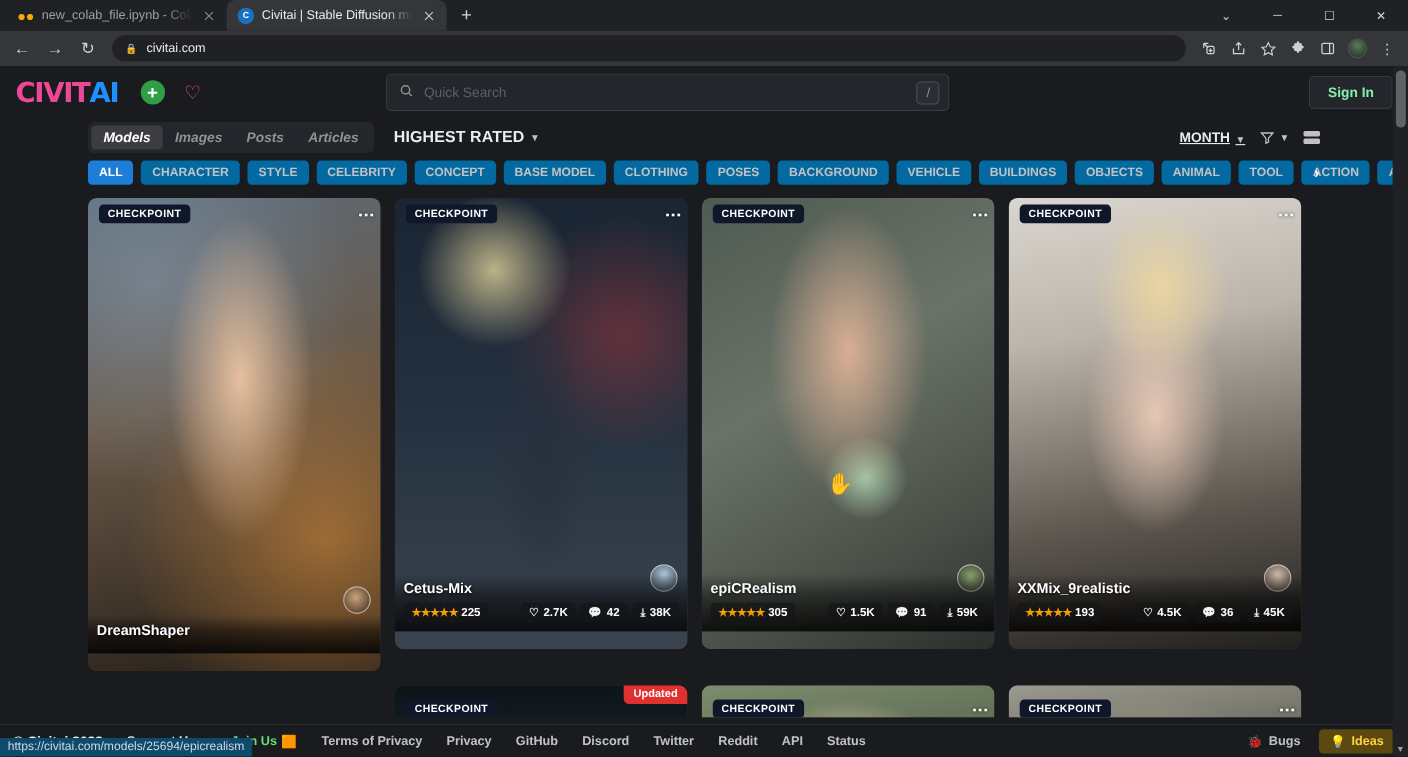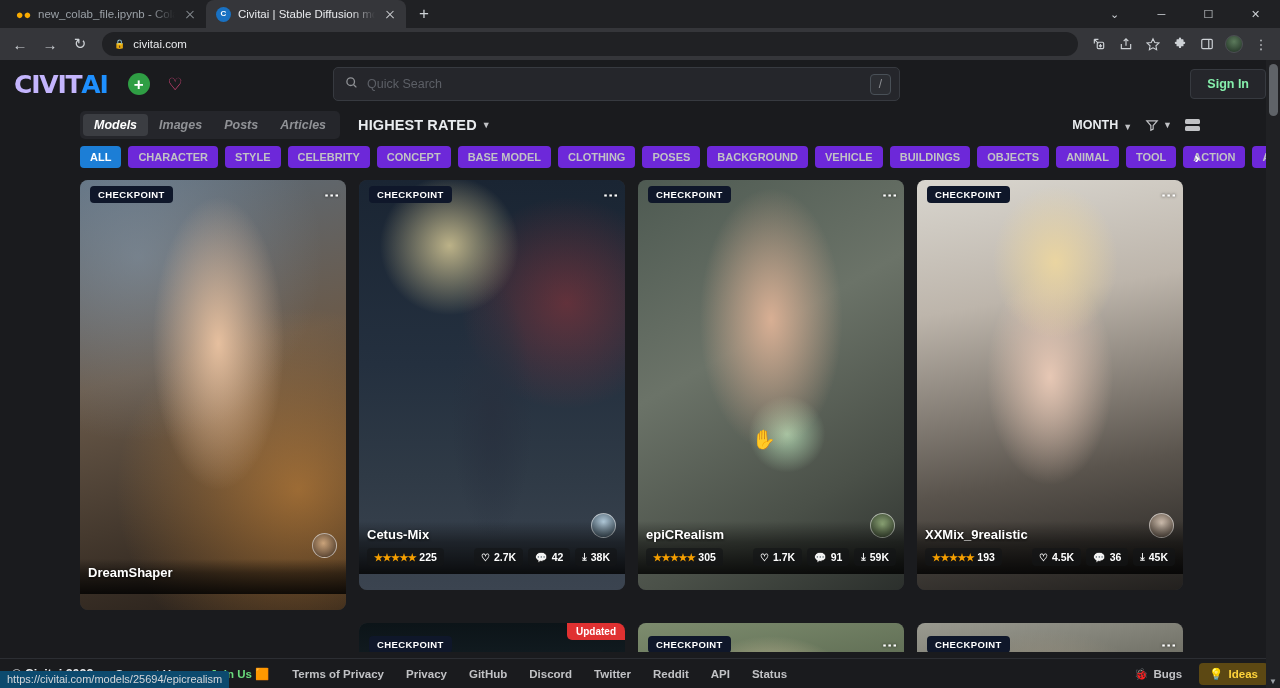--- a/index.html
+++ b/index.html
@@ -85,31 +85,31 @@
     position: relative; overflow: hidden;
   }
   .site-header {
     height: 48px; display: flex; align-items: center;
     padding: 0 14px; background: #1a1b1e; gap: 10px;
   }
   .logo {
     font-family: "DejaVu Sans", sans-serif; font-weight: 800; font-size: 25px;
     letter-spacing: -1.2px; display: flex; align-items: center;
   }
-  .logo .c1 { color: #c4b5fd; }
+  .logo .c1 { color: #ec4899; }
   .logo .c2 { color: #1e90ff; }
   .plus-badge {
     width: 22px; height: 22px; border-radius: 50%; background: #2f9e44;
     display: flex; align-items: center; justify-content: center;
     color: #fff; font-size: 17px; font-weight: bold; line-height: 1; margin-left: 10px;
   }
   .heart-badge { color: #e64980; font-size: 17px; margin-left: 8px; }
 
   .searchwrap {
-    width: 567px; height: 34px; margin: 0 auto; background: #25262b;
+    width: 512px; height: 34px; margin: 0 auto; background: #25262b;
     border: 1px solid #373a40; border-radius: 5px; display: flex;
     align-items: center; padding: 0 8px 0 11px; gap: 9px;
   }
   .search-ico { color: #909296; font-size: 13px; }
   .search-input {
     flex: 1; background: transparent; border: none; outline: none;
     color: #c1c2c5; font-size: 12.5px; font-family: "Liberation Sans", sans-serif;
   }
   .search-input::placeholder { color: #5c5f66; }
   .slash-key {
@@ -134,32 +134,32 @@
     border-radius: 4px; font-weight: 600; font-style: italic;
   }
   .seg-item.active { background: #3b3d42; color: #fff; }
   .sortlabel {
     margin-left: 18px; display: flex; align-items: center; gap: 5px;
     color: #e9ecef; font-size: 14.5px; font-weight: 700; letter-spacing: .1px; text-align: right;
   }
   .chev { font-size: 9px; color: #c1c2c5; }
   .nav-right { margin-left: auto; display: flex; align-items: center; gap: 13px; }
   .period { display: flex; align-items: flex-end; gap: 5px;
-    color: #e9ecef; font-size: 12.5px; font-weight: 700; }
+    color: #e9ecef; font-size: 12.5px; font-weight: 700; text-decoration: underline; }
   .filter-ico { display: flex; align-items: center; gap: 4px; color: #c1c2c5; font-size: 13px; }
   .layout-ico { display: flex; flex-direction: column; gap: 2px; }
   .layout-ico span { display: block; width: 15px; height: 5px;
     background: #c1c2c5; border-radius: 1.5px; }
 
   .catrow {
     display: flex; align-items: center; gap: 7px; padding: 0 80px;
     height: 30px; overflow: hidden; position: relative;
   }
   .chip {
-    background: #6d28d9; color: #c1c2c5; font-size: 11px; font-weight: 700;
+    background: #0369a1; color: #c1c2c5; font-size: 11px; font-weight: 700;
     padding: 5px 10px; border-radius: 4px; white-space: nowrap; flex: none;
   }
   .chip.active { background: #1c7ed6; color: #fff; }
   .cat-arrow {
     position: absolute; right: 72px; top: 4px; width: 22px; height: 22px;
     display: flex; align-items: center; justify-content: center;
     color: #fff; font-size: 15px; font-weight: bold;
   }
 
   
@@ -498,21 +498,21 @@
       <div class="card-bottom">
         <div class="card-title">epiCRealism</div>
         <div class="stats">
           <div class="pill rating">
             <span class="stars">★★★★★</span>
             <span>305</span>
           </div>
           <div class="pill-group">
             <div class="pill">
               <span class="ic">♡</span>
-              <span>1.7K</span>
+              <span>1.5K</span>
             </div>
             <div class="pill">
               <span class="ic">💬</span>
               <span>91</span>
             </div>
             <div class="pill">
               <span class="ic">⤓</span>
               <span>59K</span>
             </div>
           </div>

